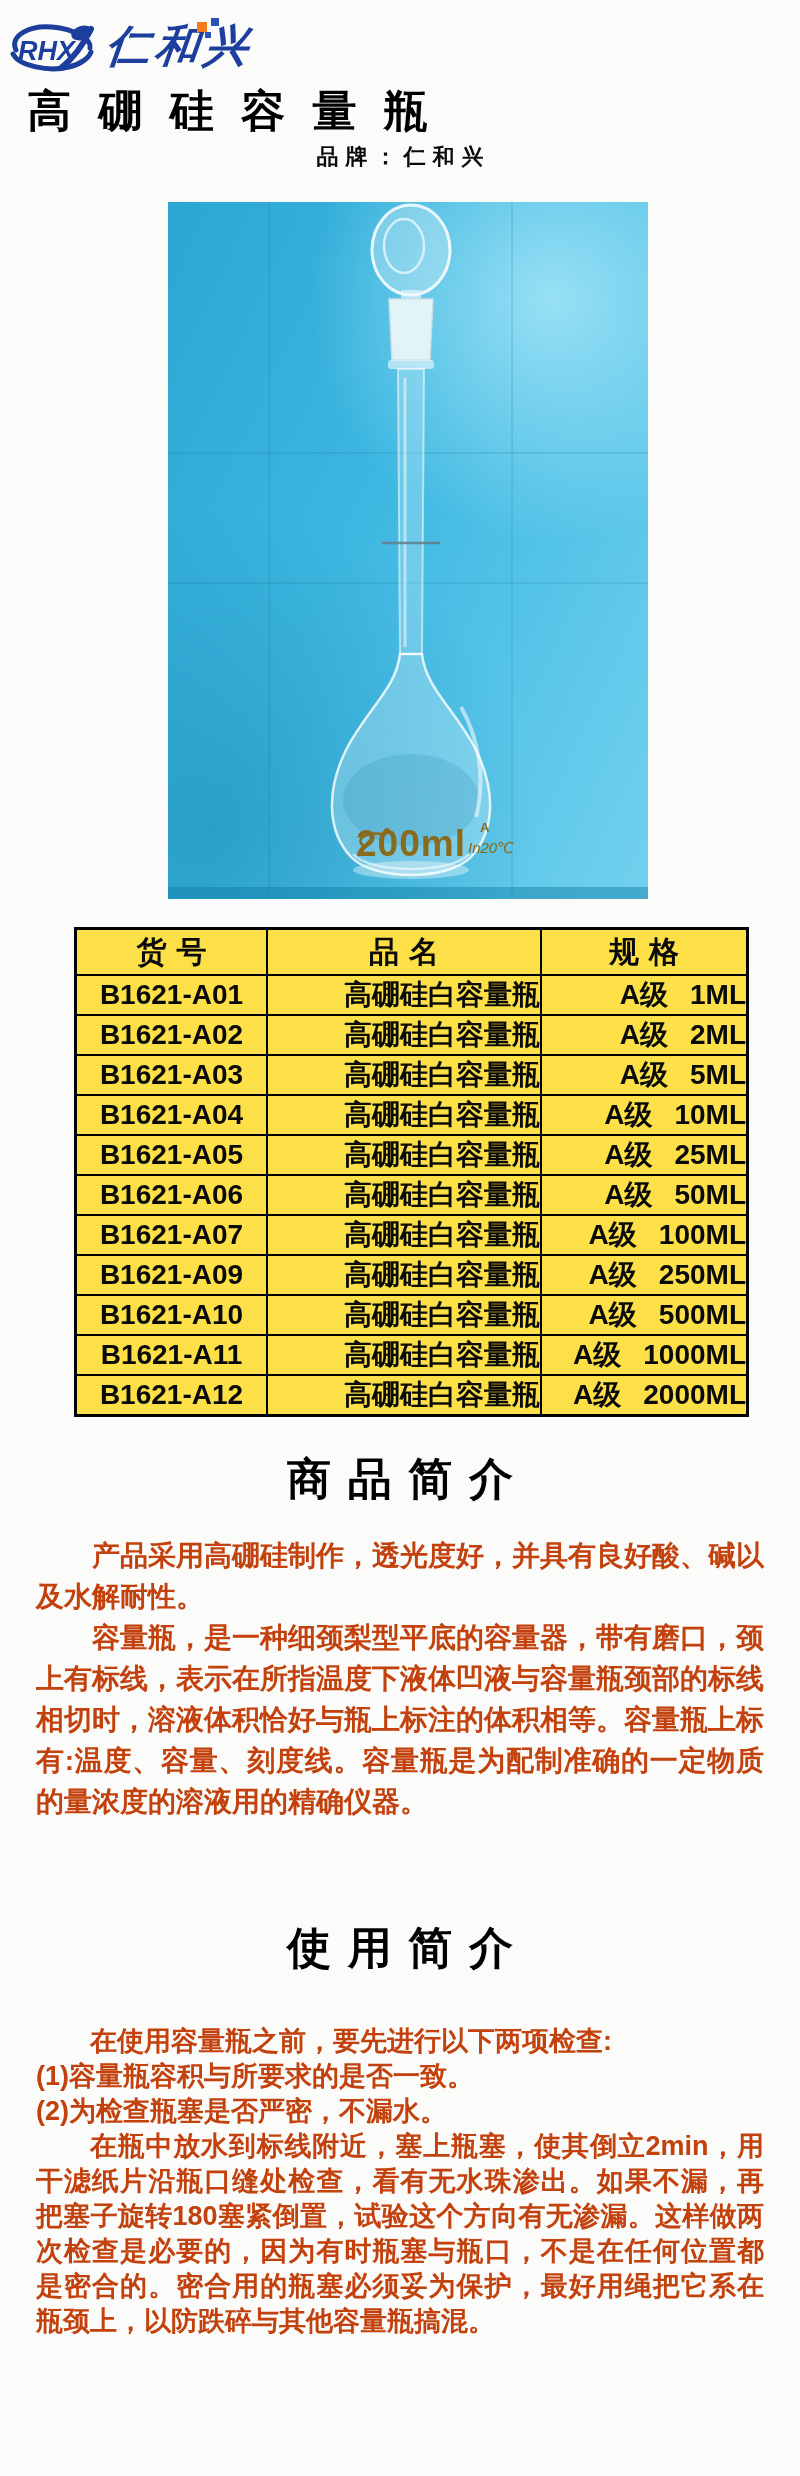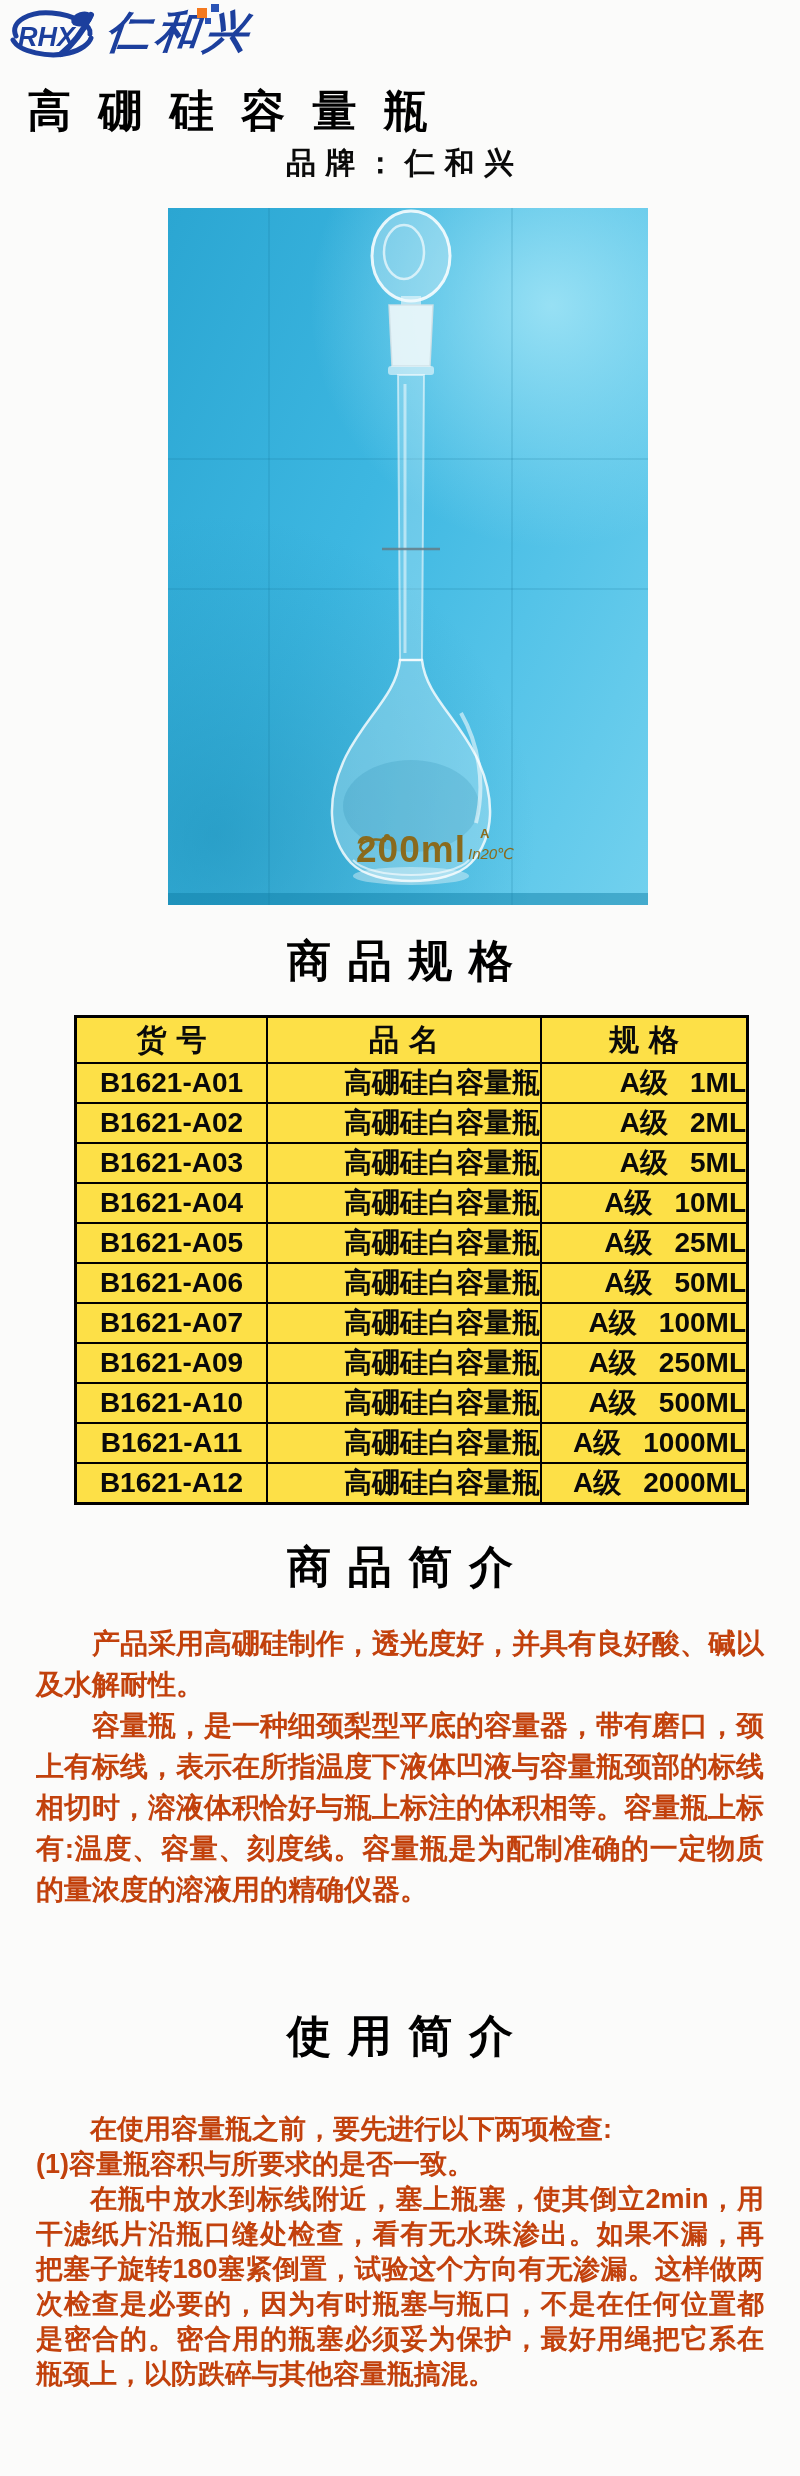--- a/index.html
+++ b/index.html
@@ -2,37 +2,37 @@
 <html><head>
 <meta charset="utf-8">
 <style>
   html,body{margin:0;padding:0;background:#e9e9e9;}
   .page{
     position:relative;width:800px;height:2476px;margin:0 auto;
     background:#fbfbfa;color:#0a0a0a;overflow:hidden;
     font-family:"Liberation Sans","DejaVu Sans",sans-serif;
   }
   
-  .logo{position:absolute;top:6px;left:4px;height:62px;display:flex;align-items:flex-start;}
+  .logo{position:absolute;top:20px;left:4px;height:62px;display:flex;align-items:flex-start;}
   .logo svg{display:block;}
   .logo-text{
     font-size:44px;font-weight:bold;font-style:italic;color:#1c3f9d;
     letter-spacing:5px;line-height:52px;transform:skewX(-6deg);margin-left:6px;
   }
   .sq{position:absolute;display:block;}
   .sq-o{width:10px;height:10px;background:#f4791f;left:193px;top:2px;}
   .sq-b1{width:8px;height:8px;background:#2a53b5;left:207px;top:-2px;}
   .sq-b2{width:6px;height:6px;background:#2a53b5;left:201px;top:12px;}
   
   .title{
     margin:88px 0 0;text-align:left;font-size:44px;line-height:46px;
     font-weight:bold;letter-spacing:0.62em;text-indent:0.62em;color:#000;
   }
   .brandline{
-    margin-top:12px;text-align:center;font-size:30px;line-height:34px;
+    margin-top:6px;text-align:center;font-size:22px;line-height:34px;
     font-weight:bold;letter-spacing:0.32em;text-indent:0.32em;
   }
   .sec-title{
     margin:30px 0 0;text-align:center;font-size:44px;line-height:52px;
     font-weight:bold;letter-spacing:0.38em;text-indent:0.38em;color:#000;
   }
   .sec-title.usage{margin-top:100px;}
   .sec-title.intro{margin-top:36px;}
   
   .photo{
@@ -116,21 +116,20 @@
       <ellipse cx="243" cy="668" rx="58" ry="9" fill="rgba(255,255,255,0.38)"></ellipse>
 
       <path d="M196,644 c-12,-8 8,-16 22,-11" stroke="#8a6a1c" stroke-width="2.5" fill="none"></path>
       <circle cx="219" cy="629" r="3" fill="#8a6a1c"></circle>
       <text x="243" y="654" text-anchor="middle" font-size="37" font-weight="bold" fill="#8a6a1c" letter-spacing="1">200ml</text>
       <text x="300" y="651" font-size="15" font-style="italic" fill="#8a6a1c">In20℃</text>
       <text x="312" y="630" font-size="13" font-weight="bold" fill="#8a6a1c">A</text>
     </svg>
   </figure>
 
-  <h2 class="sec-title">商品规格</h2>
 
   <table class="spec">
     <thead>
       <tr>
         <th class="c-code">货号</th>
         <th class="c-name">品名</th>
         <th class="c-spec-h">规格</th>
       </tr>
     </thead>
     <tbody>
@@ -192,15 +191,16 @@
       </tbody>
   </table>
 
   <h2 class="sec-title intro">商品简介</h2>
   <p class="para intro-p indent first">产品采用高硼硅制作，透光度好，并具有良好酸、碱以及水解耐性。</p>
   <p class="para intro-p indent">容量瓶，是一种细颈梨型平底的容量器，带有磨口，颈上有标线，表示在所指温度下液体凹液与容量瓶颈部的标线相切时，溶液体积恰好与瓶上标注的体积相等。容量瓶上标有:温度、容量、刻度线。容量瓶是为配制准确的一定物质的量浓度的溶液用的精确仪器。</p>
 
   <h2 class="sec-title usage">使用简介</h2>
   <p class="para usage-p indent usage-first">在使用容量瓶之前，要先进行以下两项检查:</p>
   <p class="para usage-p">(1)容量瓶容积与所要求的是否一致。</p>
+  <p class="para usage-p">(2)为检查瓶塞是否严密，不漏水。</p>
   <p class="para usage-p indent">在瓶中放水到标线附近，塞上瓶塞，使其倒立2min，用干滤纸片沿瓶口缝处检查，看有无水珠渗出。如果不漏，再把塞子旋转180塞紧倒置，试验这个方向有无渗漏。这样做两次检查是必要的，因为有时瓶塞与瓶口，不是在任何位置都是密合的。密合用的瓶塞必须妥为保护，最好用绳把它系在瓶颈上，以防跌碎与其他容量瓶搞混。</p>
 
 </div>
 
 </body></html>

